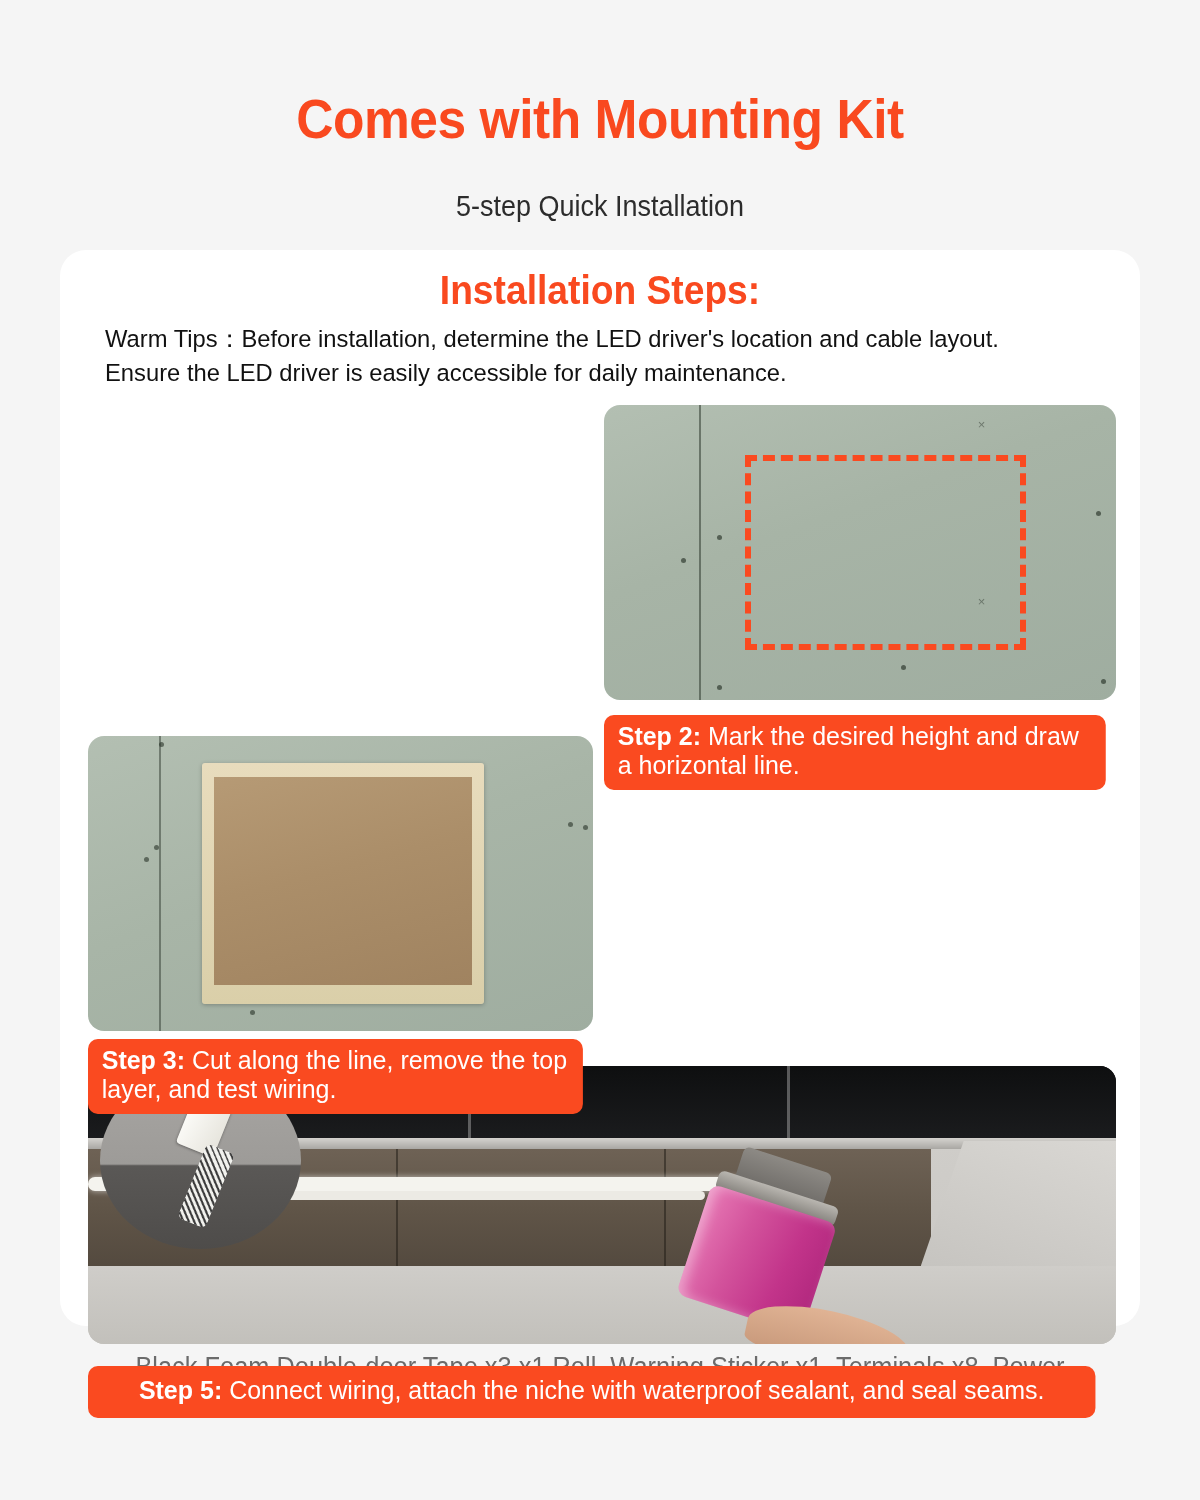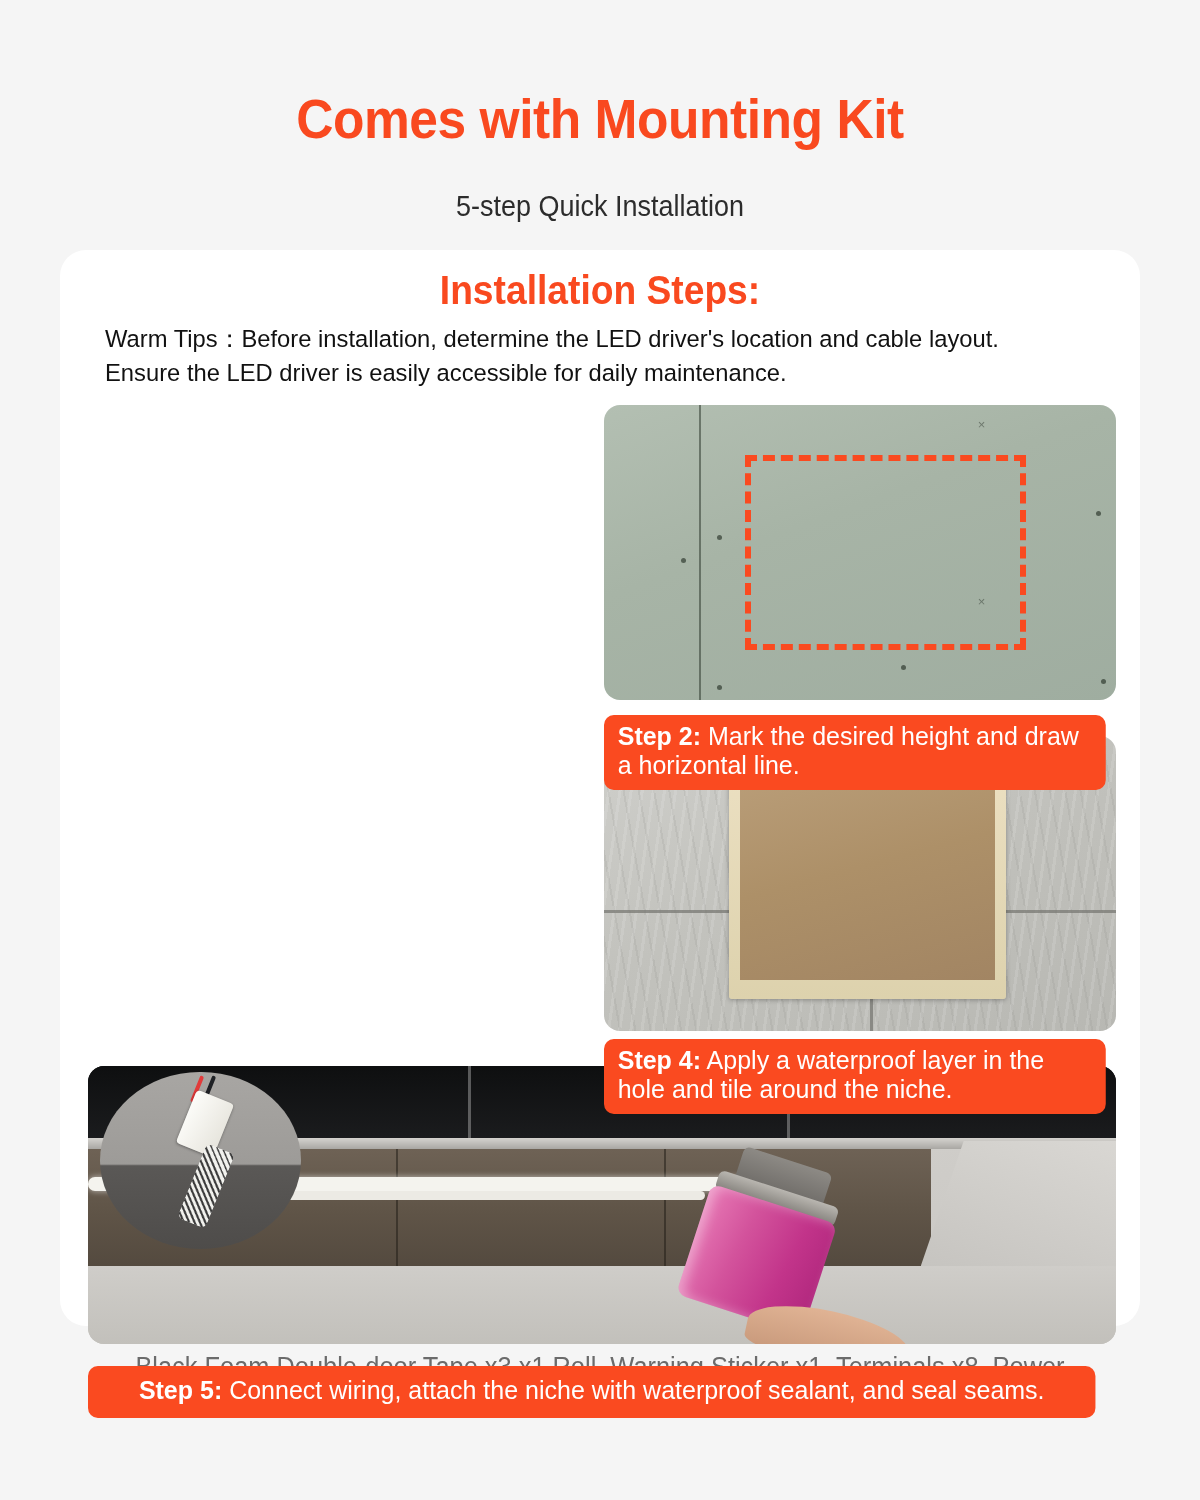--- a/index.html
+++ b/index.html
@@ -287,34 +287,38 @@
           </div>
           <div class="cap c2">
             <b>Step 2:</b><span> Mark the desired height and draw a horizontal line.</span>
           </div>
         </div>
 
       </div>
 
       <div class="row row2" style="margin-top:18px">
 
-
-        <div class="tile right">
-          <div class="photo h2 p4">
-            <div class="tex"></div>
-            <div class="grout-v" style="left:52%"></div>
-            <div class="grout-h" style="top:59%"></div>
+        <div class="tile left">
+          <div class="photo h2 p3">
+            <div class="seam"></div>
             <div class="frame">
               <div class="inner"></div>
             </div>
-          </div>
-          <div class="cap c4">
-            <b>Step 4:</b><span> Apply a waterproof layer in the hole and tile around the niche.</span>
+            <div class="dot" style="left:14%;top:2%"></div>
+            <div class="dot" style="left:13%;top:37%"></div>
+            <div class="dot" style="left:11%;top:41%"></div>
+            <div class="dot" style="left:95%;top:29%"></div>
+            <div class="dot" style="left:98%;top:30%"></div>
+            <div class="dot" style="left:32%;top:93%"></div>
+          </div>
+          <div class="cap c3">
+            <b>Step 3:</b><span> Cut along the line, remove the top layer, and test wiring.</span>
           </div>
         </div>
+
 
       </div>
 
       <div class="row" style="height:278px;margin-top:18px">
 
         <div class="tile full">
           <div class="photo h5 p5">
             <div class="darktop"></div>
             <div class="dt-seam" style="left:37%"></div>
             <div class="dt-seam" style="left:68%"></div>

